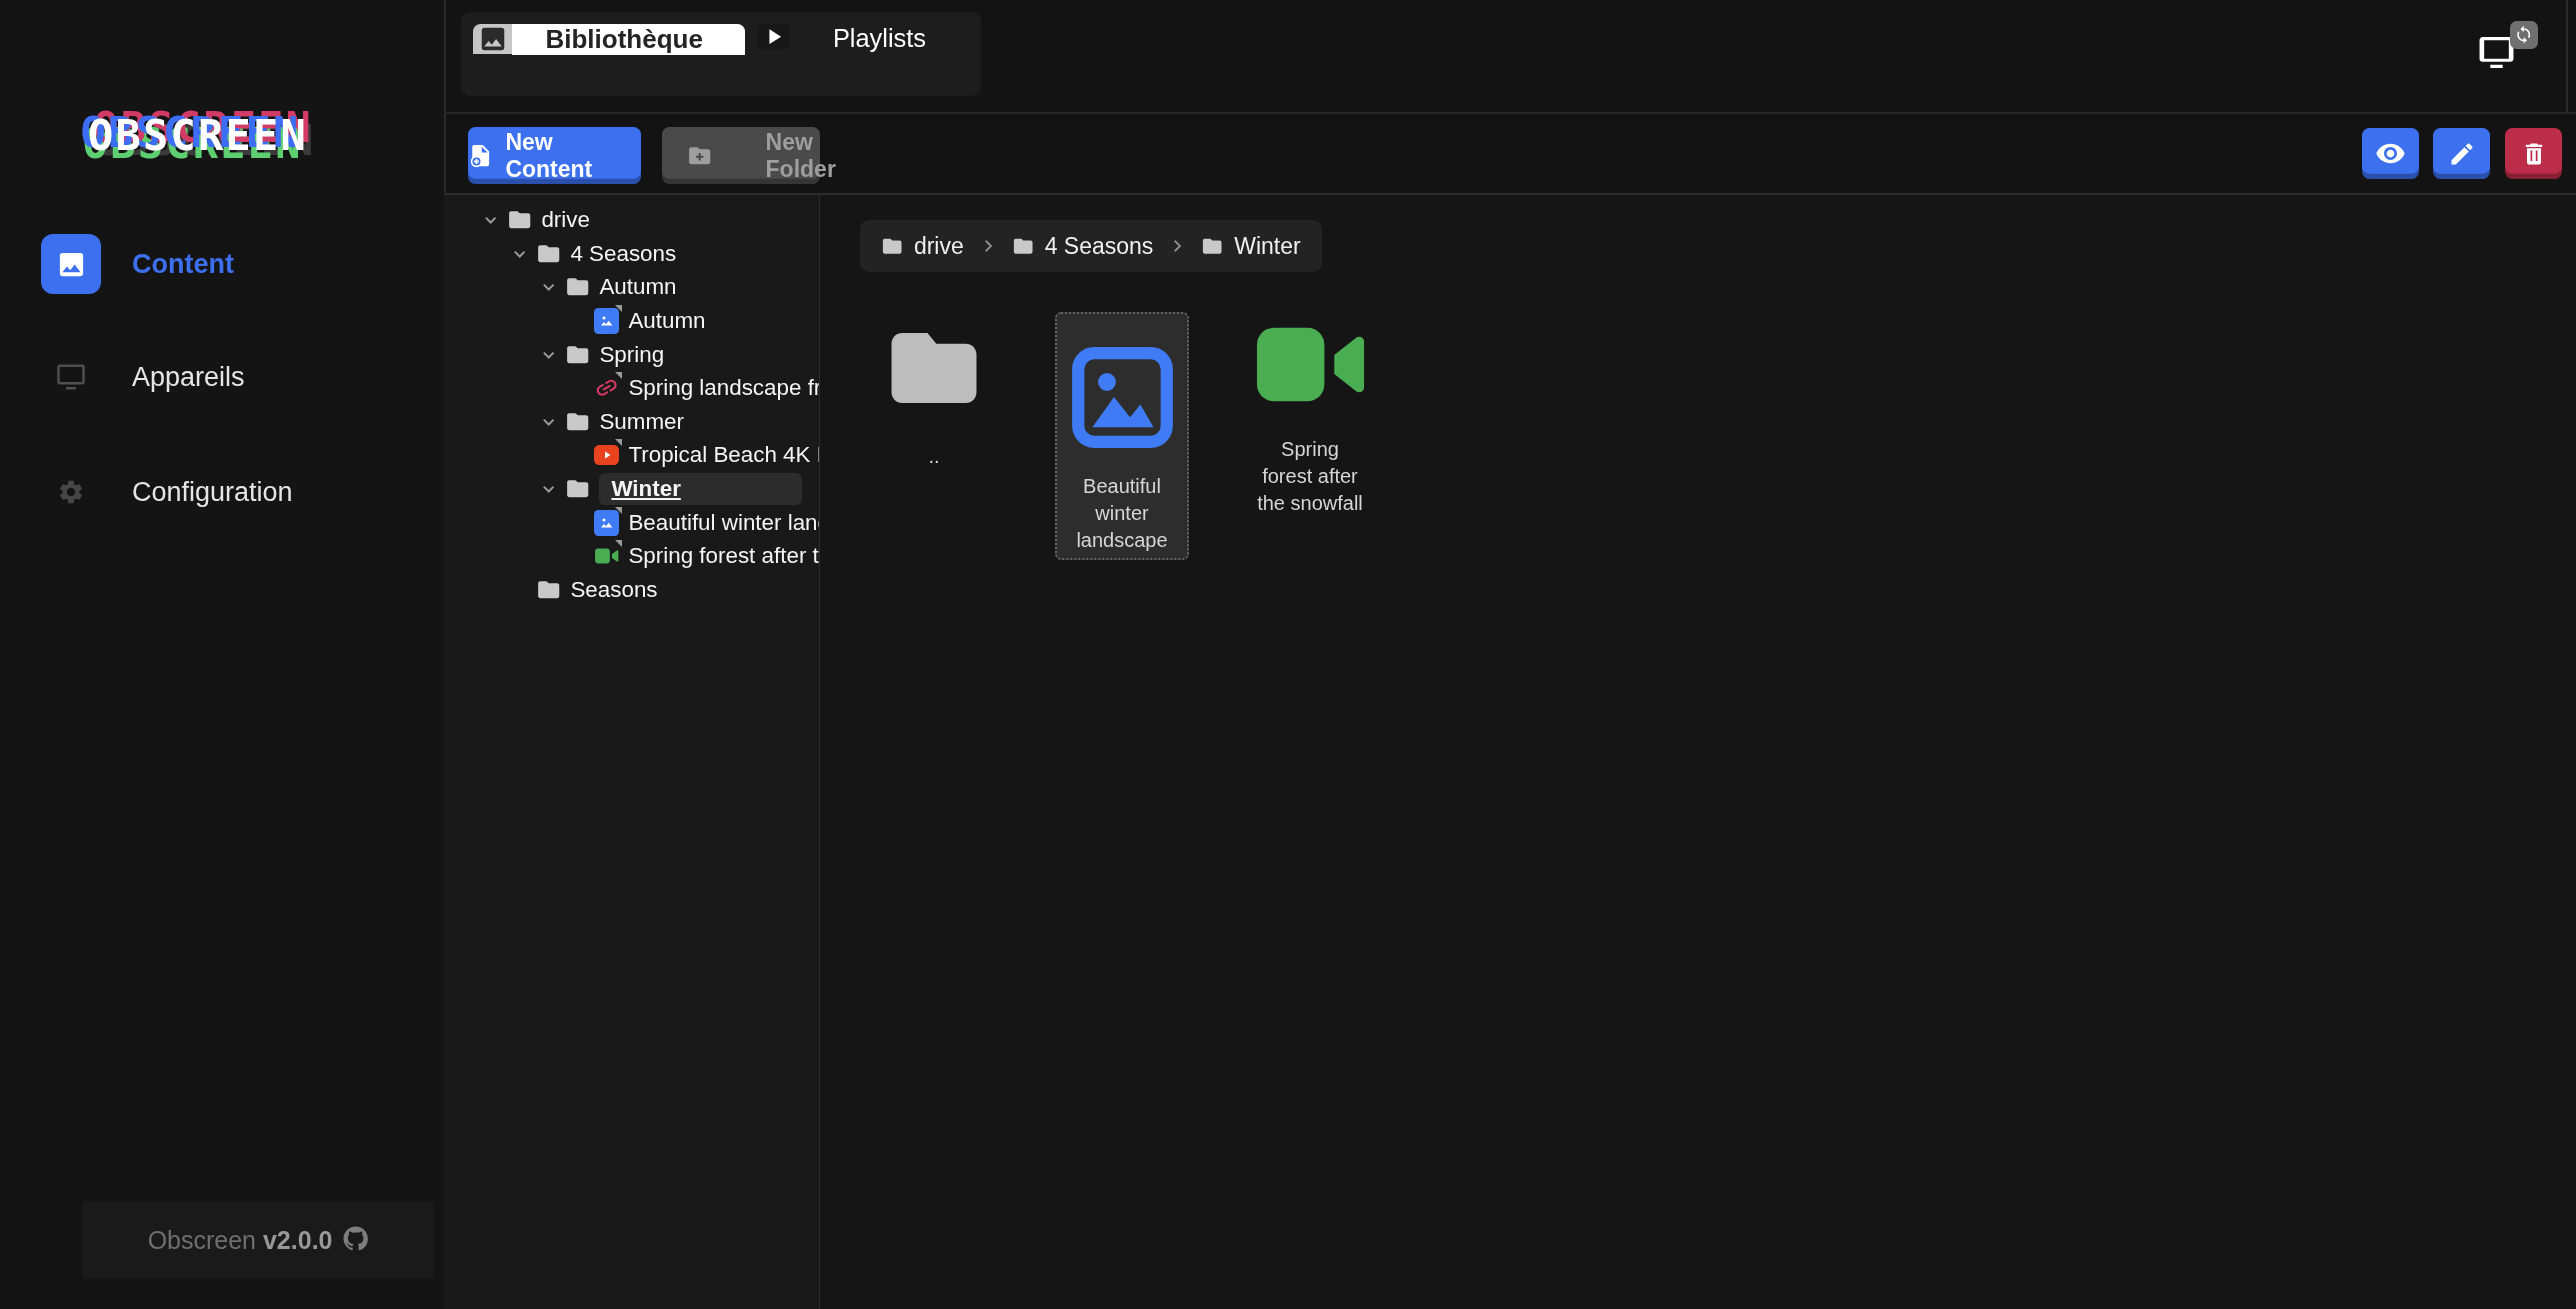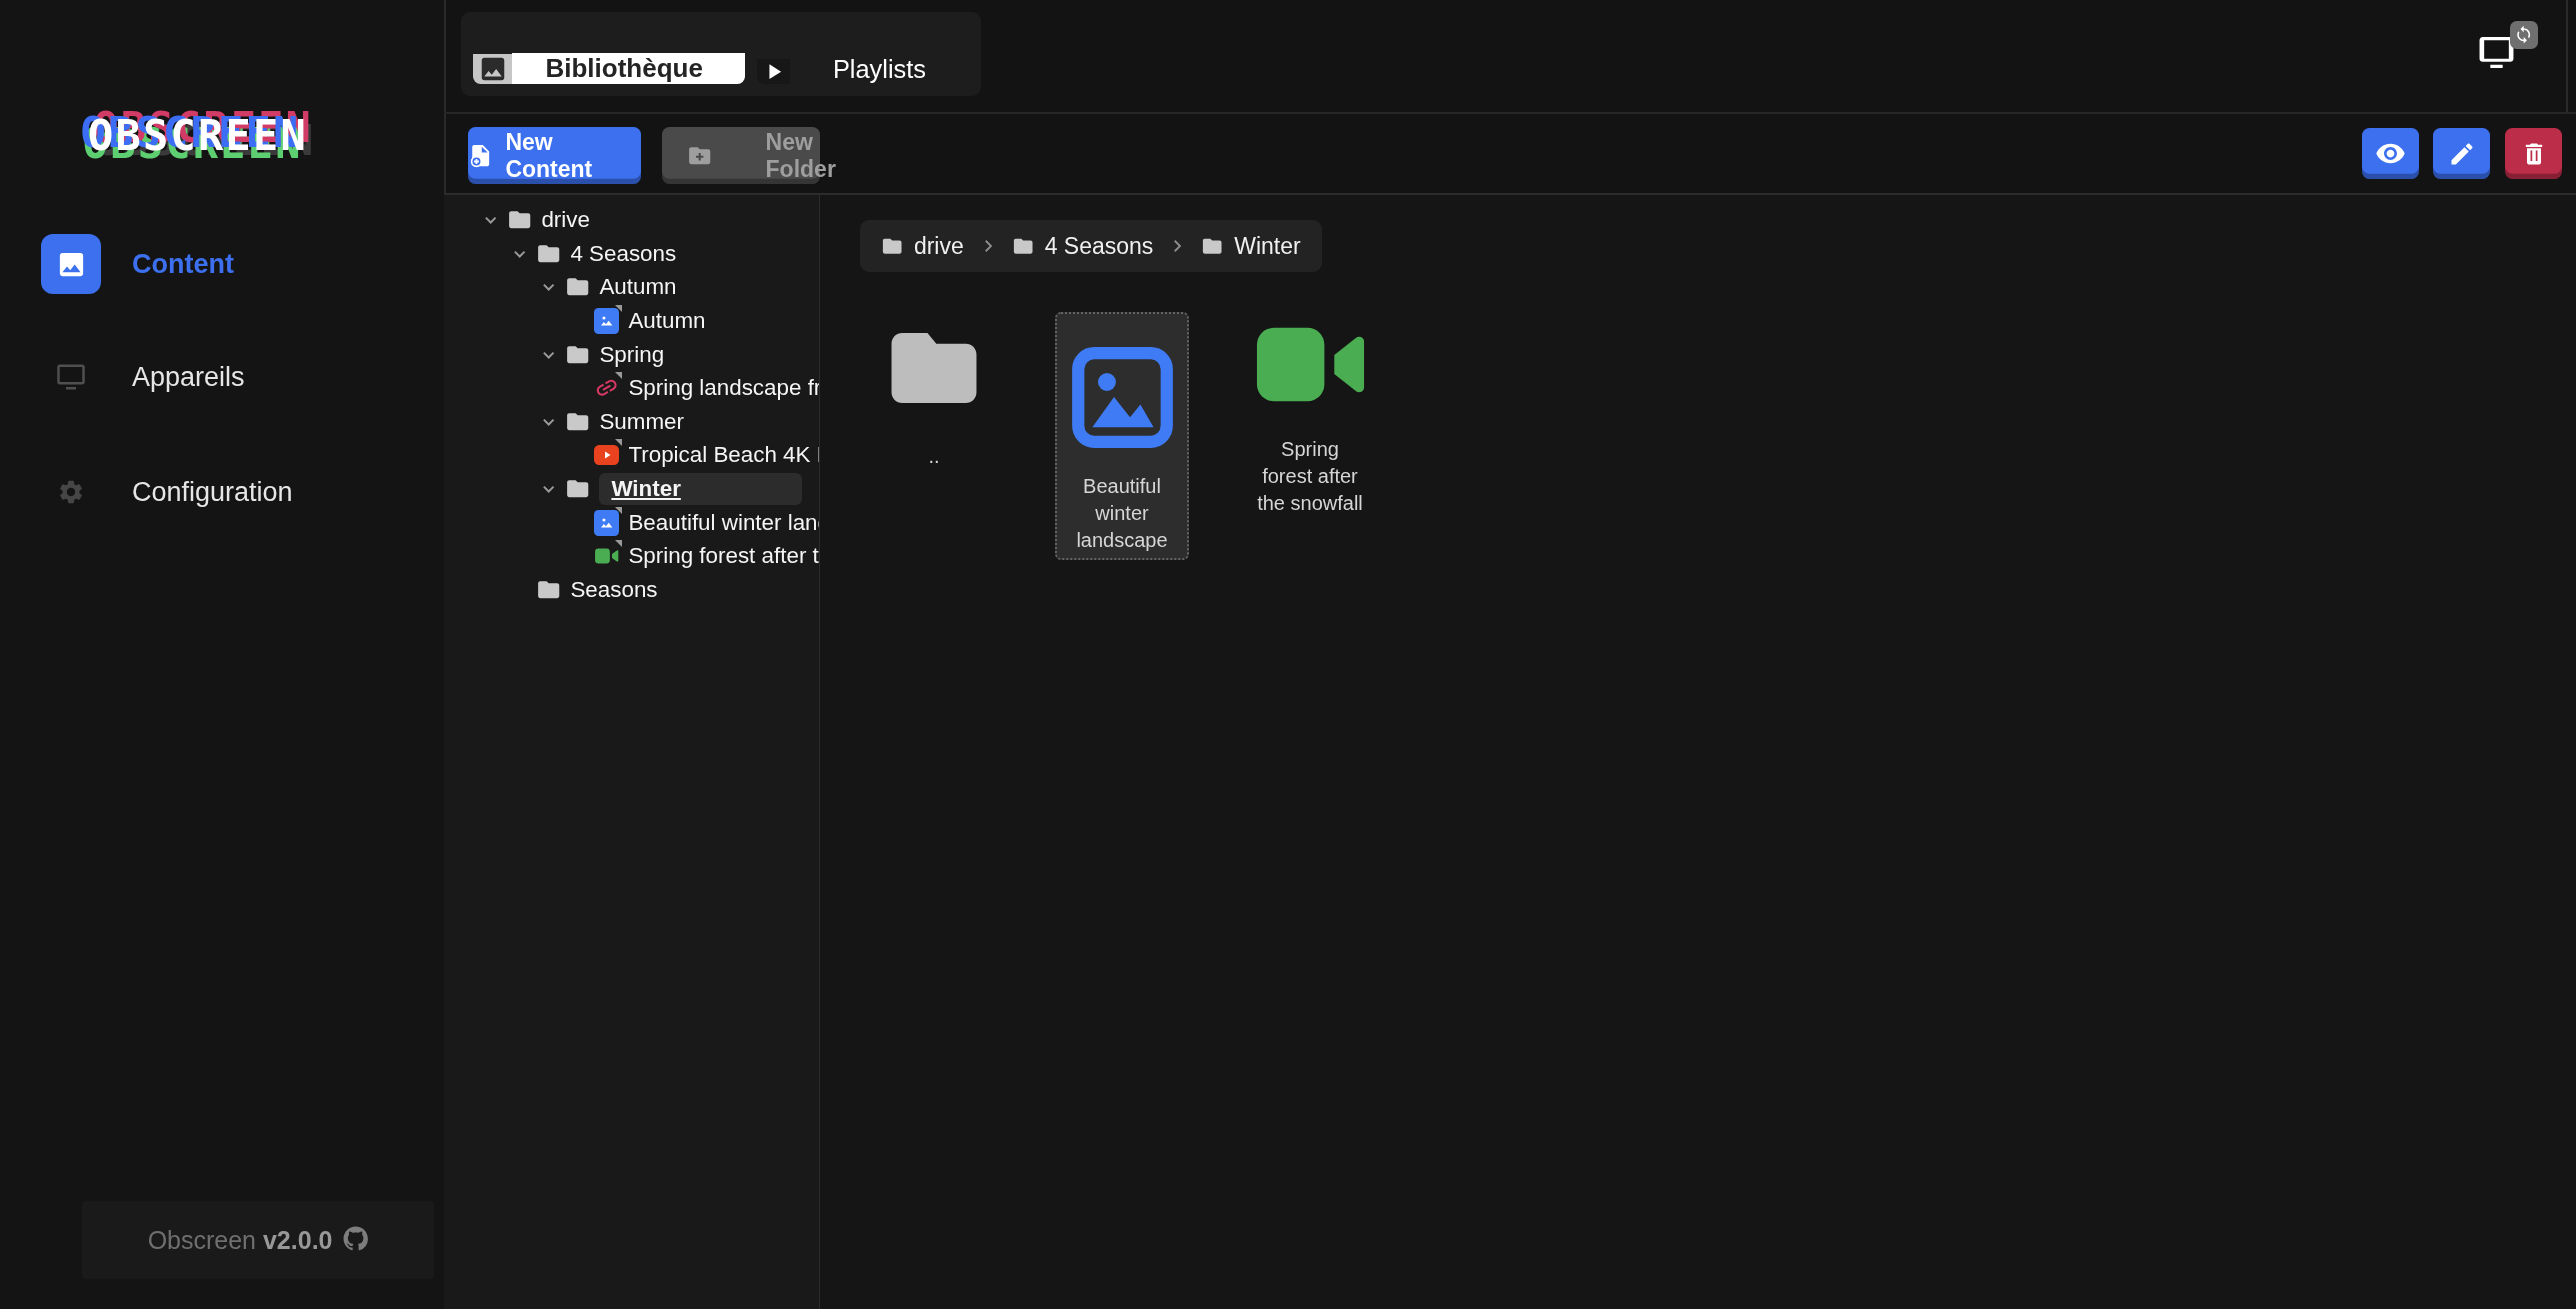--- a/index.html
+++ b/index.html
@@ -20,21 +20,21 @@
   .side-label { font-size:27px; color:#e6e6e6; }
   .side-label.active { color:#3c70ef; font-weight:bold; }
   #footer-block { left:82px; top:1201px; width:352px; height:78px; background:#1a1a1a; border-radius:3px;
                   display:flex; align-items:center; justify-content:center; gap:10.5px; }
   #footer-text { font-size:25px; color:#6f6f6f; }
   #footer-text b { color:#989898; }
 
   
   #tabbar { left:461px; top:12px; width:520px; height:84px; background:#1d1d1d; border-radius:9px;
             display:flex; align-items:center; padding:0 12px; gap:12px; }
-  .tab { height:60px; border-radius:7.5px; overflow:hidden; display:flex; align-items:flex-end; cursor:pointer; }
+  .tab { height:60px; border-radius:7.5px; overflow:hidden; display:flex; align-items:flex-start; cursor:pointer; }
   .tab-icon-cell { width:78px; display:flex; align-items:center; justify-content:center; }
   .tab-label { display:flex; align-items:center; }
   .tab.active .tab-icon-cell { background:#c6c6c6; }
   .tab.active .tab-label { background:#ffffff; color:#242424; font-weight:bold; font-size:26px; padding:0 42px 0 33px; }
   .tab.inactive .tab-icon-cell { background:#171717; width:63px; }
   .tab.inactive .tab-label { color:#ffffff; font-size:25.4px; padding:0 43px; }
 
   #screen-cluster { left:2477px; top:25.4px; width:61px; height:52px; cursor:pointer; }
   #screen-badge { position:absolute; right:0; top:-4.5px; width:28px; height:28px; background:#6f6f6f; border-radius:6.7px;
                   display:flex; align-items:center; justify-content:center; }

